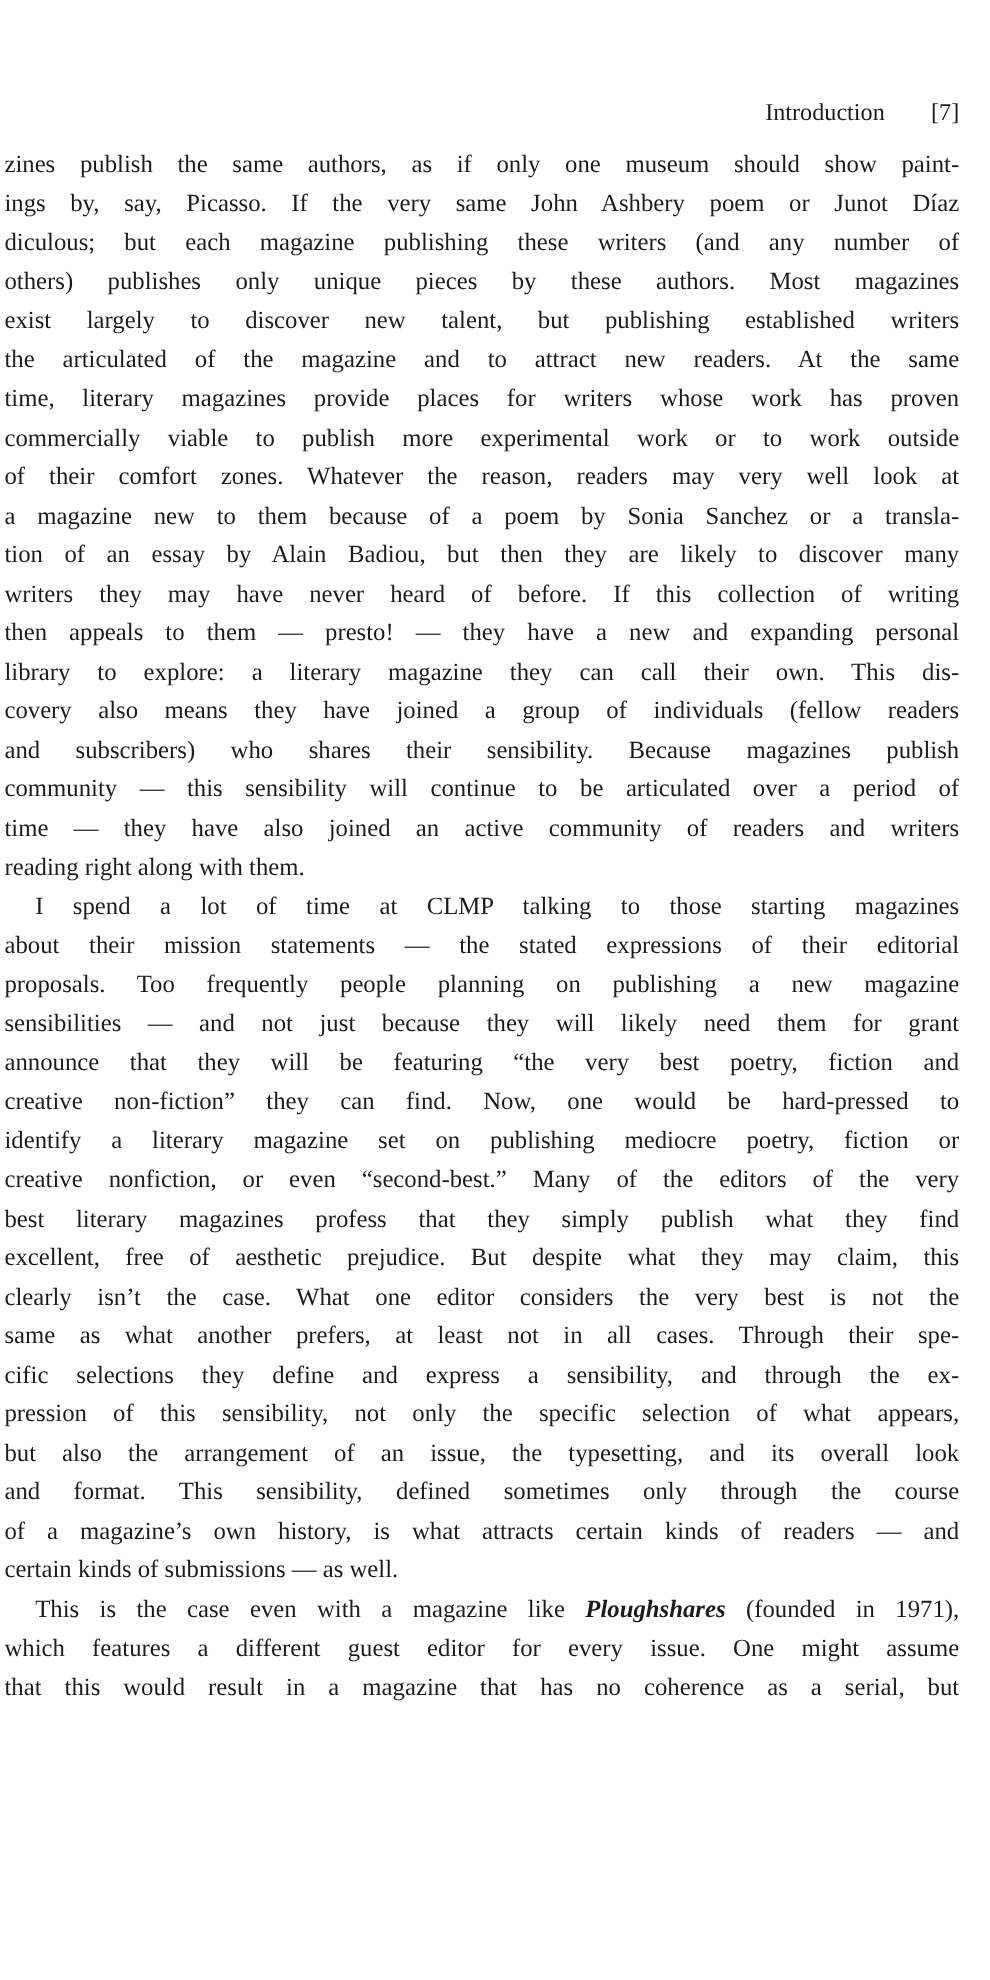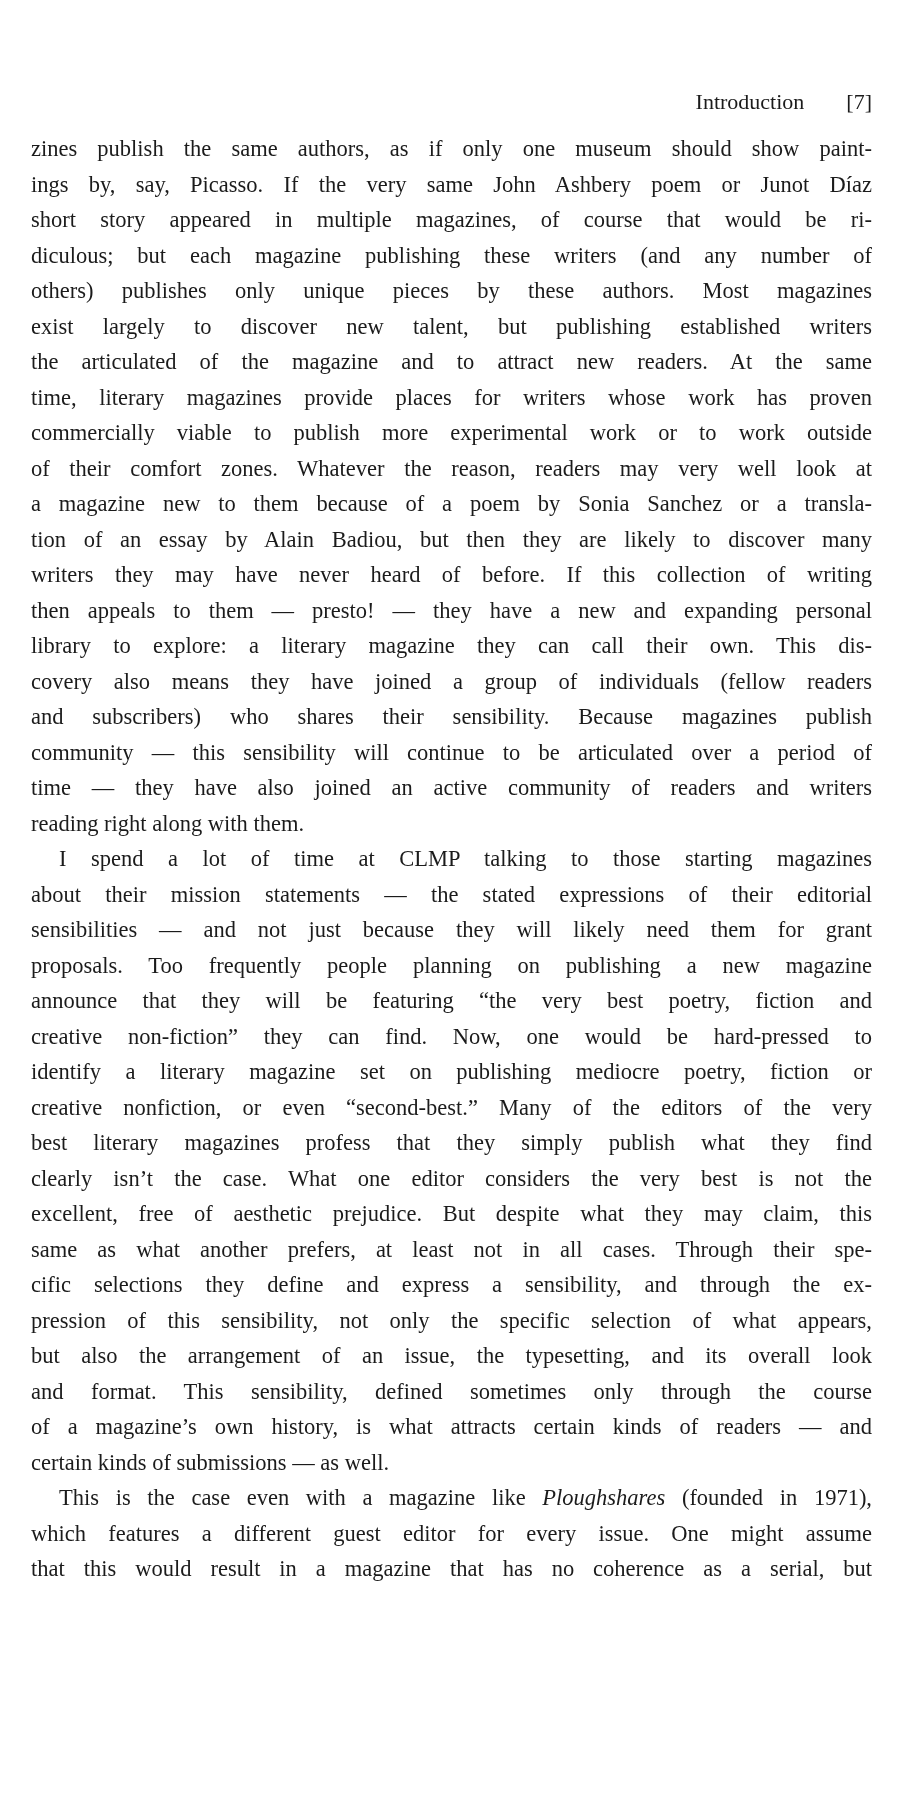--- a/index.html
+++ b/index.html
@@ -7,71 +7,70 @@
     position:relative;width:900px;height:1800px;background:#ffffff;
     font-family:"Liberation Serif","DejaVu Serif",serif;color:#1b1b1b;
     overflow:hidden;
   }
   .running-header{
     position:absolute;top:88px;left:22px;right:28px;
     display:flex;justify-content:flex-end;align-items:baseline;gap:42px;
     font-size:22px;line-height:28px;color:#1b1b1b;
   }
   .text-block{
-    position:absolute;top:131px;left:31px;right:28px;
+    position:absolute;top:131px;left:4px;right:28px;
   }
   .line{
     font-size:22.5px;line-height:35.5px;height:35.5px;
     text-align:justify;text-align-last:justify;
     overflow:hidden;white-space:normal;
   }
   .line.flush{text-align:right;text-align-last:left;}
   .line.indent{text-indent:28px;}
-  .it{font-style:italic;}
+  .it{font-style:italic;font-weight:bold;}
 </style>
 </head>
 <body>
 
 <div class="page">
   <div class="running-header">
     <span>Introduction</span>
     <span>[7]</span>
   </div>
   <div class="text-block">
       <div class="line"><span>zines publish the same authors, as if only one museum should show paint-</span></div>
       <div class="line"><span>ings by, say, Picasso. If the very same John Ashbery poem or Junot Díaz</span></div>
-      <div class="line"><span>short story appeared in multiple magazines, of course that would be ri-</span></div>
       <div class="line"><span>diculous; but each magazine publishing these writers (and any number of</span></div>
       <div class="line"><span>others) publishes only unique pieces by these authors. Most magazines</span></div>
       <div class="line"><span>exist largely to discover new talent, but publishing established writers</span></div>
       <div class="line"><span>the articulated of the magazine and to attract new readers. At the same</span></div>
       <div class="line"><span>time, literary magazines provide places for writers whose work has proven</span></div>
       <div class="line"><span>commercially viable to publish more experimental work or to work outside</span></div>
       <div class="line"><span>of their comfort zones. Whatever the reason, readers may very well look at</span></div>
       <div class="line"><span>a magazine new to them because of a poem by Sonia Sanchez or a transla-</span></div>
       <div class="line"><span>tion of an essay by Alain Badiou, but then they are likely to discover many</span></div>
       <div class="line"><span>writers they may have never heard of before. If this collection of writing</span></div>
       <div class="line"><span>then appeals to them — presto! — they have a new and expanding personal</span></div>
       <div class="line"><span>library to explore: a literary magazine they can call their own. This dis-</span></div>
       <div class="line"><span>covery also means they have joined a group of individuals (fellow readers</span></div>
       <div class="line"><span>and subscribers) who shares their sensibility. Because magazines publish</span></div>
       <div class="line"><span>community — this sensibility will continue to be articulated over a period of</span></div>
       <div class="line"><span>time — they have also joined an active community of readers and writers</span></div>
       <div class="line flush"><span>reading right along with them.</span></div>
       <div class="line indent"><span>I spend a lot of time at CLMP talking to those starting magazines</span></div>
       <div class="line"><span>about their mission statements — the stated expressions of their editorial</span></div>
+      <div class="line"><span>proposals. Too frequently people planning on publishing a new magazine</span></div>
       <div class="line"><span>sensibilities — and not just because they will likely need them for grant</span></div>
-      <div class="line"><span>proposals. Too frequently people planning on publishing a new magazine</span></div>
       <div class="line"><span>announce that they will be featuring “the very best poetry, fiction and</span></div>
       <div class="line"><span>creative non-fiction” they can find. Now, one would be hard-pressed to</span></div>
       <div class="line"><span>identify a literary magazine set on publishing mediocre poetry, fiction or</span></div>
       <div class="line"><span>creative nonfiction, or even “second-best.” Many of the editors of the very</span></div>
       <div class="line"><span>best literary magazines profess that they simply publish what they find</span></div>
+      <div class="line"><span>excellent, free of aesthetic prejudice. But despite what they may claim, this</span></div>
       <div class="line"><span>clearly isn’t the case. What one editor considers the very best is not the</span></div>
-      <div class="line"><span>excellent, free of aesthetic prejudice. But despite what they may claim, this</span></div>
       <div class="line"><span>same as what another prefers, at least not in all cases. Through their spe-</span></div>
       <div class="line"><span>cific selections they define and express a sensibility, and through the ex-</span></div>
       <div class="line"><span>pression of this sensibility, not only the specific selection of what appears,</span></div>
       <div class="line"><span>but also the arrangement of an issue, the typesetting, and its overall look</span></div>
       <div class="line"><span>and format. This sensibility, defined sometimes only through the course</span></div>
       <div class="line"><span>of a magazine’s own history, is what attracts certain kinds of readers — and</span></div>
       <div class="line flush"><span>certain kinds of submissions — as well.</span></div>
       <div class="line indent"><span>This is the case even with a magazine like </span><span class="it">Ploughshares</span><span> (founded in 1971),</span></div>
       <div class="line"><span>which features a different guest editor for every issue. One might assume</span></div>
       <div class="line"><span>that this would result in a magazine that has no coherence as a serial, but</span></div>

